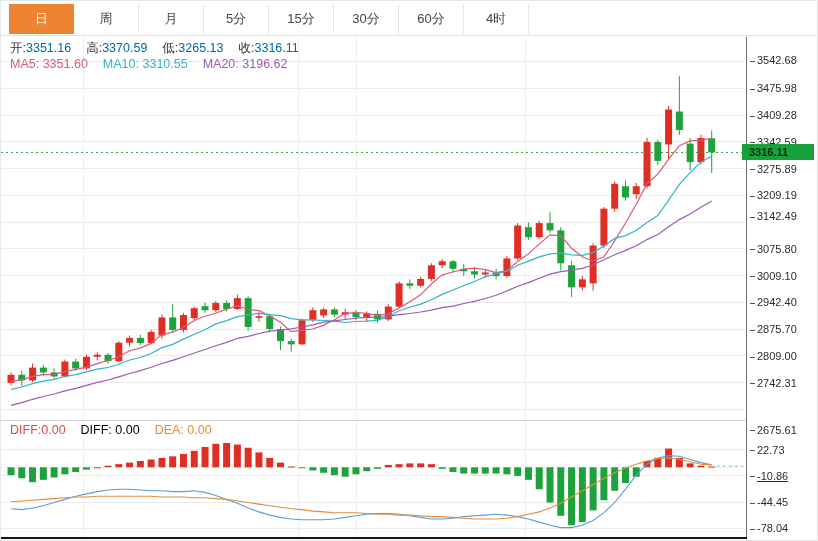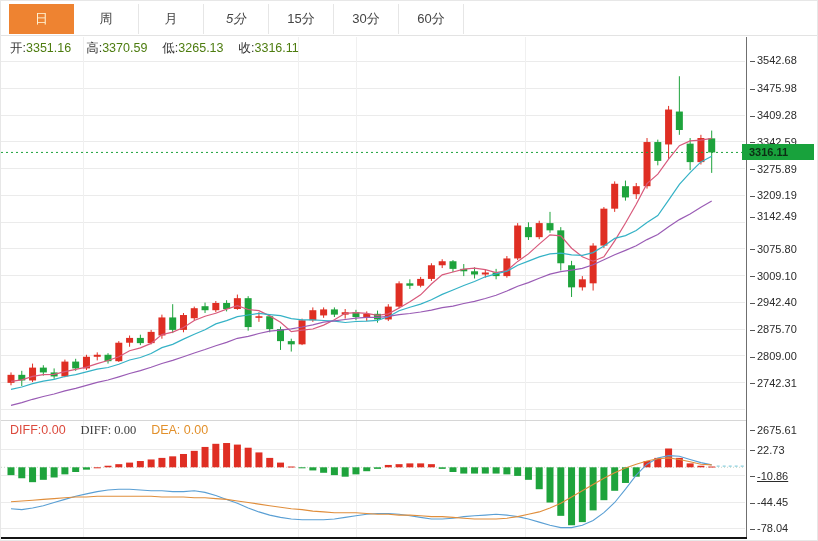--- a/index.html
+++ b/index.html
@@ -9,48 +9,49 @@
   .tab{position:absolute;top:3px;height:30px;width:65px;line-height:30px;text-align:center;font-size:13px;color:#444;
        border-right:1px solid #e6e6e6;box-sizing:border-box;cursor:pointer;background:#fff;}
   .tab.active{background:#ee8331;color:#fff7d9;border-right:none;}
   
   .inforow{position:absolute;left:9px;font-size:12.5px;white-space:nowrap;z-index:5;}
   #ohlc-bar{top:39px;}
   #ma-bar{top:56px;}
   #macd-bar{top:422px;}
   .grp{margin-right:15px;}
   .lbl{color:#333;}
-  .val-green{color:#4d7c0f;}
+  .val-green{color:#0369a1;}
   
   svg{position:absolute;left:0;top:0;}
   
   #price-axis{position:absolute;left:745px;top:36px;width:73px;height:500px;border-left:1px solid #6f6f6f;background:#fff;}
   .axis-label{position:absolute;left:0;height:14px;line-height:14px;font-size:11px;color:#2b2b2b;white-space:nowrap;padding-left:3px;}
   .axis-label .tick{display:inline-block;width:5px;height:1px;background:#555;vertical-align:middle;margin-right:2px;}
   #price-badge{position:absolute;left:-5px;width:72px;height:16px;line-height:16px;background:#18a23c;color:#102;color:#0c2e14;
                font-size:11px;font-weight:bold;padding-left:7px;box-sizing:border-box;z-index:6;}
   
   #panel-sep{position:absolute;left:0;top:419px;width:818px;height:1px;background:#d6d6d6;}
   #bottom-line{position:absolute;left:0;top:536px;width:746px;height:2px;background:#141414;}
-  .c-macd{color:#dc4a3d;} .c-diff{color:#404040;font-family:Liberation Serif, serif;} .c-dea{color:#e2902b;margin-top:28px;}
+  .c-macd{color:#dc4a3d;} .c-diff{color:#000000;} .c-dea{color:#e2902b;margin-top:28px;}
   .c-ma5{color:#d85a7c;} .c-ma10{color:#35b2c6;} .c-ma20{color:#9a5cb5;}
 </style>
 </head>
 <body>
 
 <div id="app">
 
   <div id="tabbar">
       <div class="tab active" style="left: 8px;">日</div>
       <div class="tab" style="left: 73px;">周</div>
       <div class="tab" style="left: 138px;">月</div>
-      <div class="tab" style="left: 203px; font-style: italic;">5分</div>
+      <div class="tab" style="left: 203px;">5分</div>
       <div class="tab" style="left: 268px;">15分</div>
       <div class="tab" style="left: 333px;">30分</div>
       <div class="tab" style="left: 398px;">60分</div>
+      <div class="tab" style="left: 463px;">4时</div>
     </div>
 
   <svg id="price-svg" width="746" height="420" viewBox="0 0 746 420">
       <g shape-rendering="crispEdges">
         <line x1="0" y1="60.5" x2="744" y2="60.5" stroke="#ebebeb" stroke-width="1"></line>
         <line x1="0" y1="87.27" x2="744" y2="87.27" stroke="#ebebeb" stroke-width="1"></line>
         <line x1="0" y1="114.03999999999999" x2="744" y2="114.03999999999999" stroke="#ebebeb" stroke-width="1"></line>
         <line x1="0" y1="140.81" x2="744" y2="140.81" stroke="#ebebeb" stroke-width="1"></line>
         <line x1="0" y1="167.57999999999998" x2="744" y2="167.57999999999998" stroke="#ebebeb" stroke-width="1"></line>
         <line x1="0" y1="194.35" x2="744" y2="194.35" stroke="#ebebeb" stroke-width="1"></line>
@@ -420,20 +421,23 @@
       </g>
       <polyline points="10.0,88.8 20.8,89.6 31.6,88.0 42.3,85.7 53.1,82.5 63.9,79.4 74.7,76.3 85.5,73.9 96.2,71.6 107.0,70.0 117.8,69.2 128.6,69.2 139.4,70.0 150.1,70.8 160.9,70.8 171.7,71.6 182.5,71.6 193.3,70.8 204.0,72.4 214.8,75.5 225.6,79.4 236.4,83.3 247.2,88.0 257.9,91.9 268.7,95.1 279.5,97.4 290.3,99.0 301.1,99.8 311.8,99.8 322.6,99.8 333.4,99.0 344.2,97.4 355.0,95.8 365.7,94.3 376.5,93.5 387.3,93.5 398.1,94.3 408.9,95.8 419.6,97.4 430.4,99.0 441.2,99.0 452.0,98.2 462.8,96.6 473.5,95.8 484.3,95.1 495.1,94.3 505.9,95.1 516.7,96.6 527.4,99.0 538.2,102.1 549.0,105.2 559.8,107.6 570.6,107.6 581.3,105.2 592.1,100.5 602.9,92.7 613.7,82.5 624.5,69.2 635.2,55.1 646.0,44.2 656.8,37.9 667.6,35.6 678.4,36.3 689.1,39.5 699.9,42.6 710.7,44.9" fill="none" stroke="#5a9fd4" stroke-width="1.1"></polyline>
       <polyline points="10.0,81.7 20.8,81.0 31.6,80.2 42.3,79.4 53.1,78.6 63.9,77.8 74.7,77.0 85.5,77.0 96.2,76.3 107.0,76.3 117.8,76.3 128.6,76.3 139.4,76.3 150.1,76.3 160.9,77.0 171.7,77.0 182.5,77.0 193.3,77.8 204.0,77.8 214.8,78.6 225.6,79.4 236.4,81.0 247.2,82.5 257.9,84.1 268.7,85.7 279.5,87.2 290.3,88.8 301.1,89.6 311.8,91.1 322.6,91.9 333.4,92.7 344.2,92.7 355.0,92.7 365.7,93.5 376.5,94.3 387.3,94.3 398.1,95.1 408.9,95.1 419.6,95.8 430.4,96.6 441.2,96.6 452.0,97.4 462.8,98.2 473.5,99.0 484.3,99.0 495.1,99.0 505.9,98.2 516.7,96.6 527.4,94.3 538.2,91.9 549.0,88.0 559.8,83.3 570.6,77.0 581.3,70.8 592.1,64.5 602.9,58.3 613.7,52.8 624.5,48.1 635.2,44.2 646.0,41.0 656.8,38.7 667.6,37.9 678.4,39.5 689.1,41.8 699.9,44.2 710.7,44.9" fill="none" stroke="#e08e3c" stroke-width="1.1"></polyline>
       <line x1="715.6999999999999" y1="46.12247692765704" x2="744" y2="46.12247692765704" stroke="#6fc4d6" stroke-width="1" stroke-dasharray="3 3"></line>
     </svg>
 
   <div id="ohlc-bar" class="inforow">
     <span class="grp"><span class="lbl">开:</span><span class="val-green">3351.16</span></span><span class="grp"><span class="lbl">高:</span><span class="val-green">3370.59</span></span><span class="grp"><span class="lbl">低:</span><span class="val-green">3265.13</span></span><span class="grp"><span class="lbl">收:</span><span class="val-green">3316.11</span></span>
   </div>
 
+  <div id="ma-bar" class="inforow">
+    <span class="grp c-ma5"><span>MA5:</span> <span>3351.60</span></span><span class="grp c-ma10"><span>MA10:</span> <span>3310.55</span></span><span class="grp c-ma20"><span>MA20:</span> <span>3196.62</span></span>
+  </div>
 
   <div id="panel-sep"></div>
 
   <div id="macd-bar" class="inforow">
     <span class="grp c-macd"><span>DIFF:</span><span>0.00</span></span><span class="grp c-diff"><span>DIFF:</span> <span>0.00</span></span><span class="grp c-dea"><span>DEA:</span> <span>0.00</span></span>
   </div>
 
   <div id="price-axis">
     <div id="price-badge" style="top: 107.437px;">3316.11</div>
   <div class="axis-label" style="top: 16px;"><span class="tick"></span>3542.68</div>

